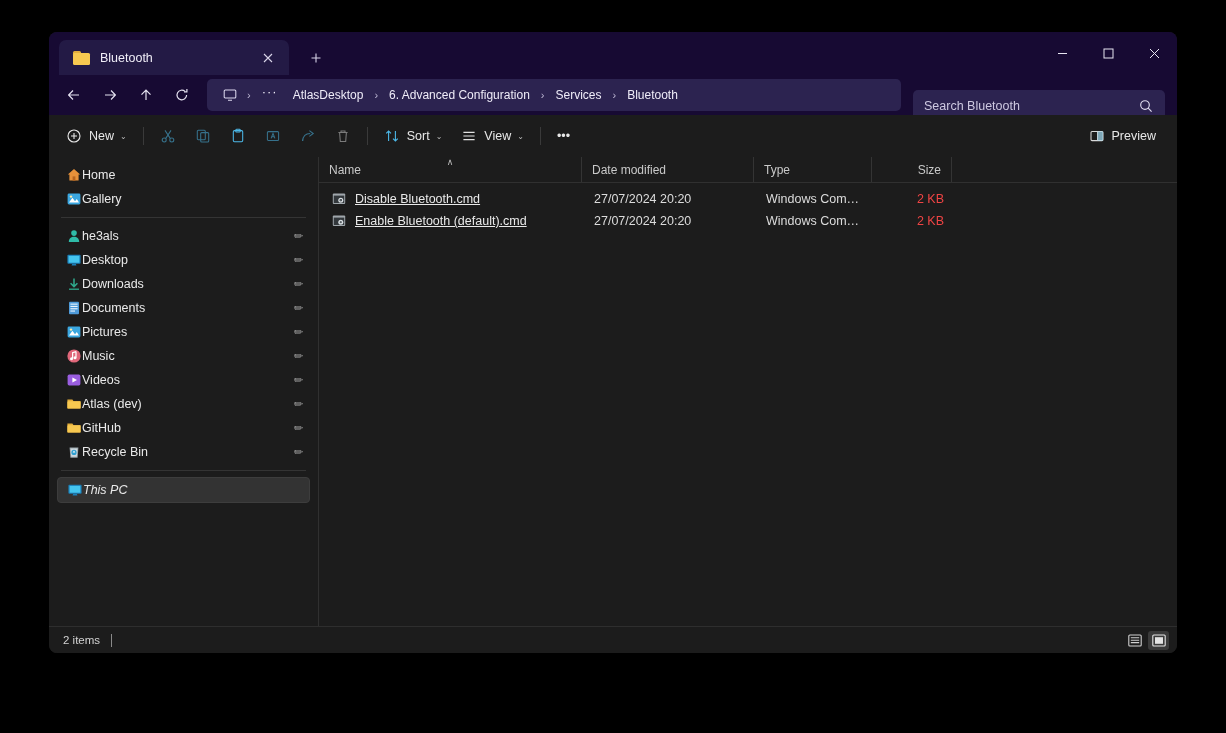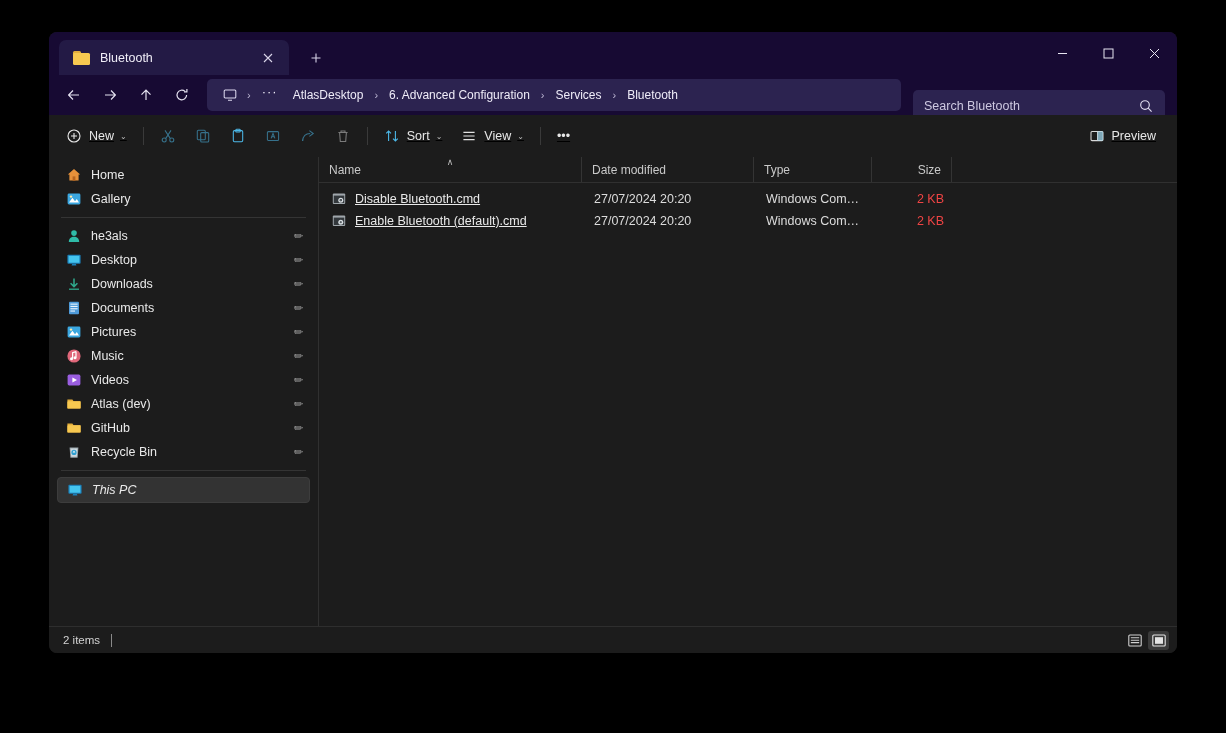--- a/index.html
+++ b/index.html
@@ -142,21 +142,20 @@
 
   
   .cmdbar {
     height: 42px;
     background: #1c1c1c;
     display: flex;
     align-items: center;
     padding: 0 12px 0 8px;
     gap: 1px;
     flex: 0 0 auto;
-    text-decoration: underline;
   }
   .cb {
     height: 30px;
     display: flex; align-items: center; justify-content: center;
     gap: 7px; padding: 0 9px; border-radius: 5px;
     color: #e8e8e8; font-size: 12.5px; white-space: nowrap;
   }
   .cb.disabled { color: #5d5d5d; }
   .cb.disabled svg { opacity: .55; }
   .cb .chev { font-size: 8px; color: #bdbdbd; margin-left: -1px; }
@@ -169,21 +168,20 @@
   .sidebar {
     width: 269px;
     background: #1c1c1c;
     padding: 6px 8px 0 8px;
     overflow: hidden;
     flex: 0 0 auto;
   }
   .nav-item {
     height: 24px;
     display: flex; align-items: center;
-    gap: 9px;
     padding: 0 8px 0 9px;
     border-radius: 4px;
     color: #e9e9e9; font-size: 12.5px;
     position: relative;
   }
   .nav-item.selected {
     background: #333333;
     border: 1px solid #3d3d3d;
     height: 26px;
     font-style: italic;

